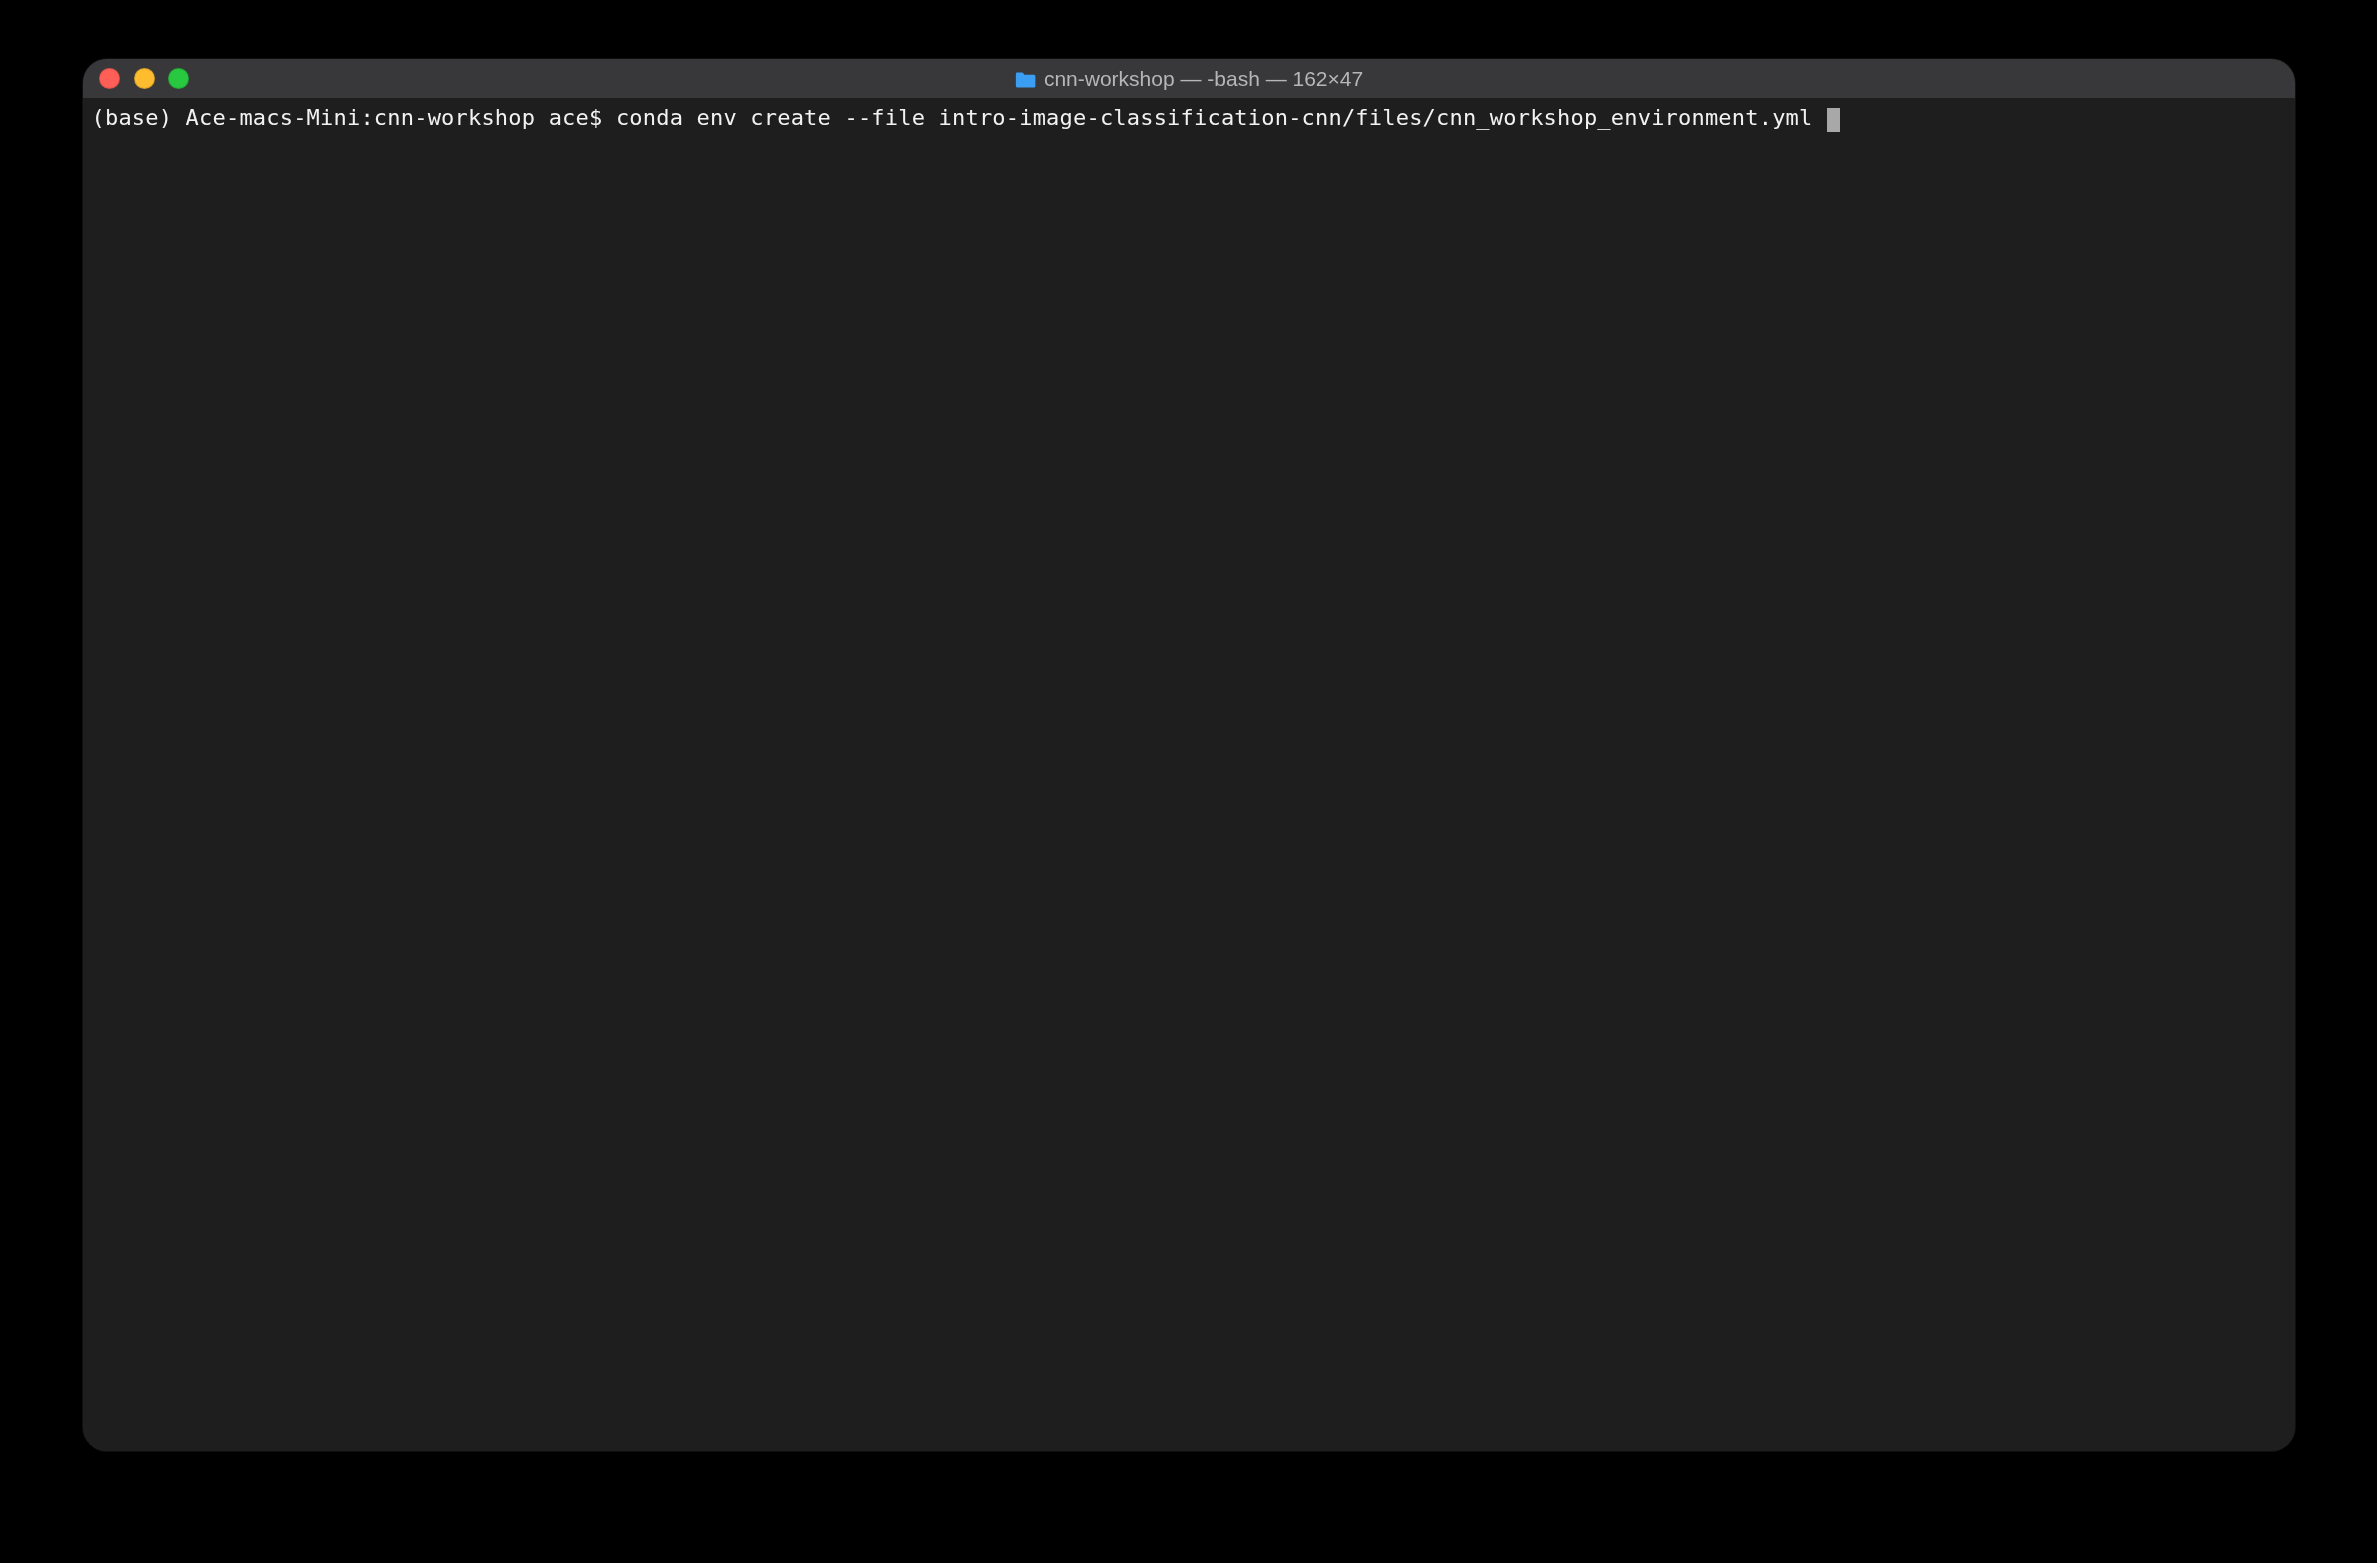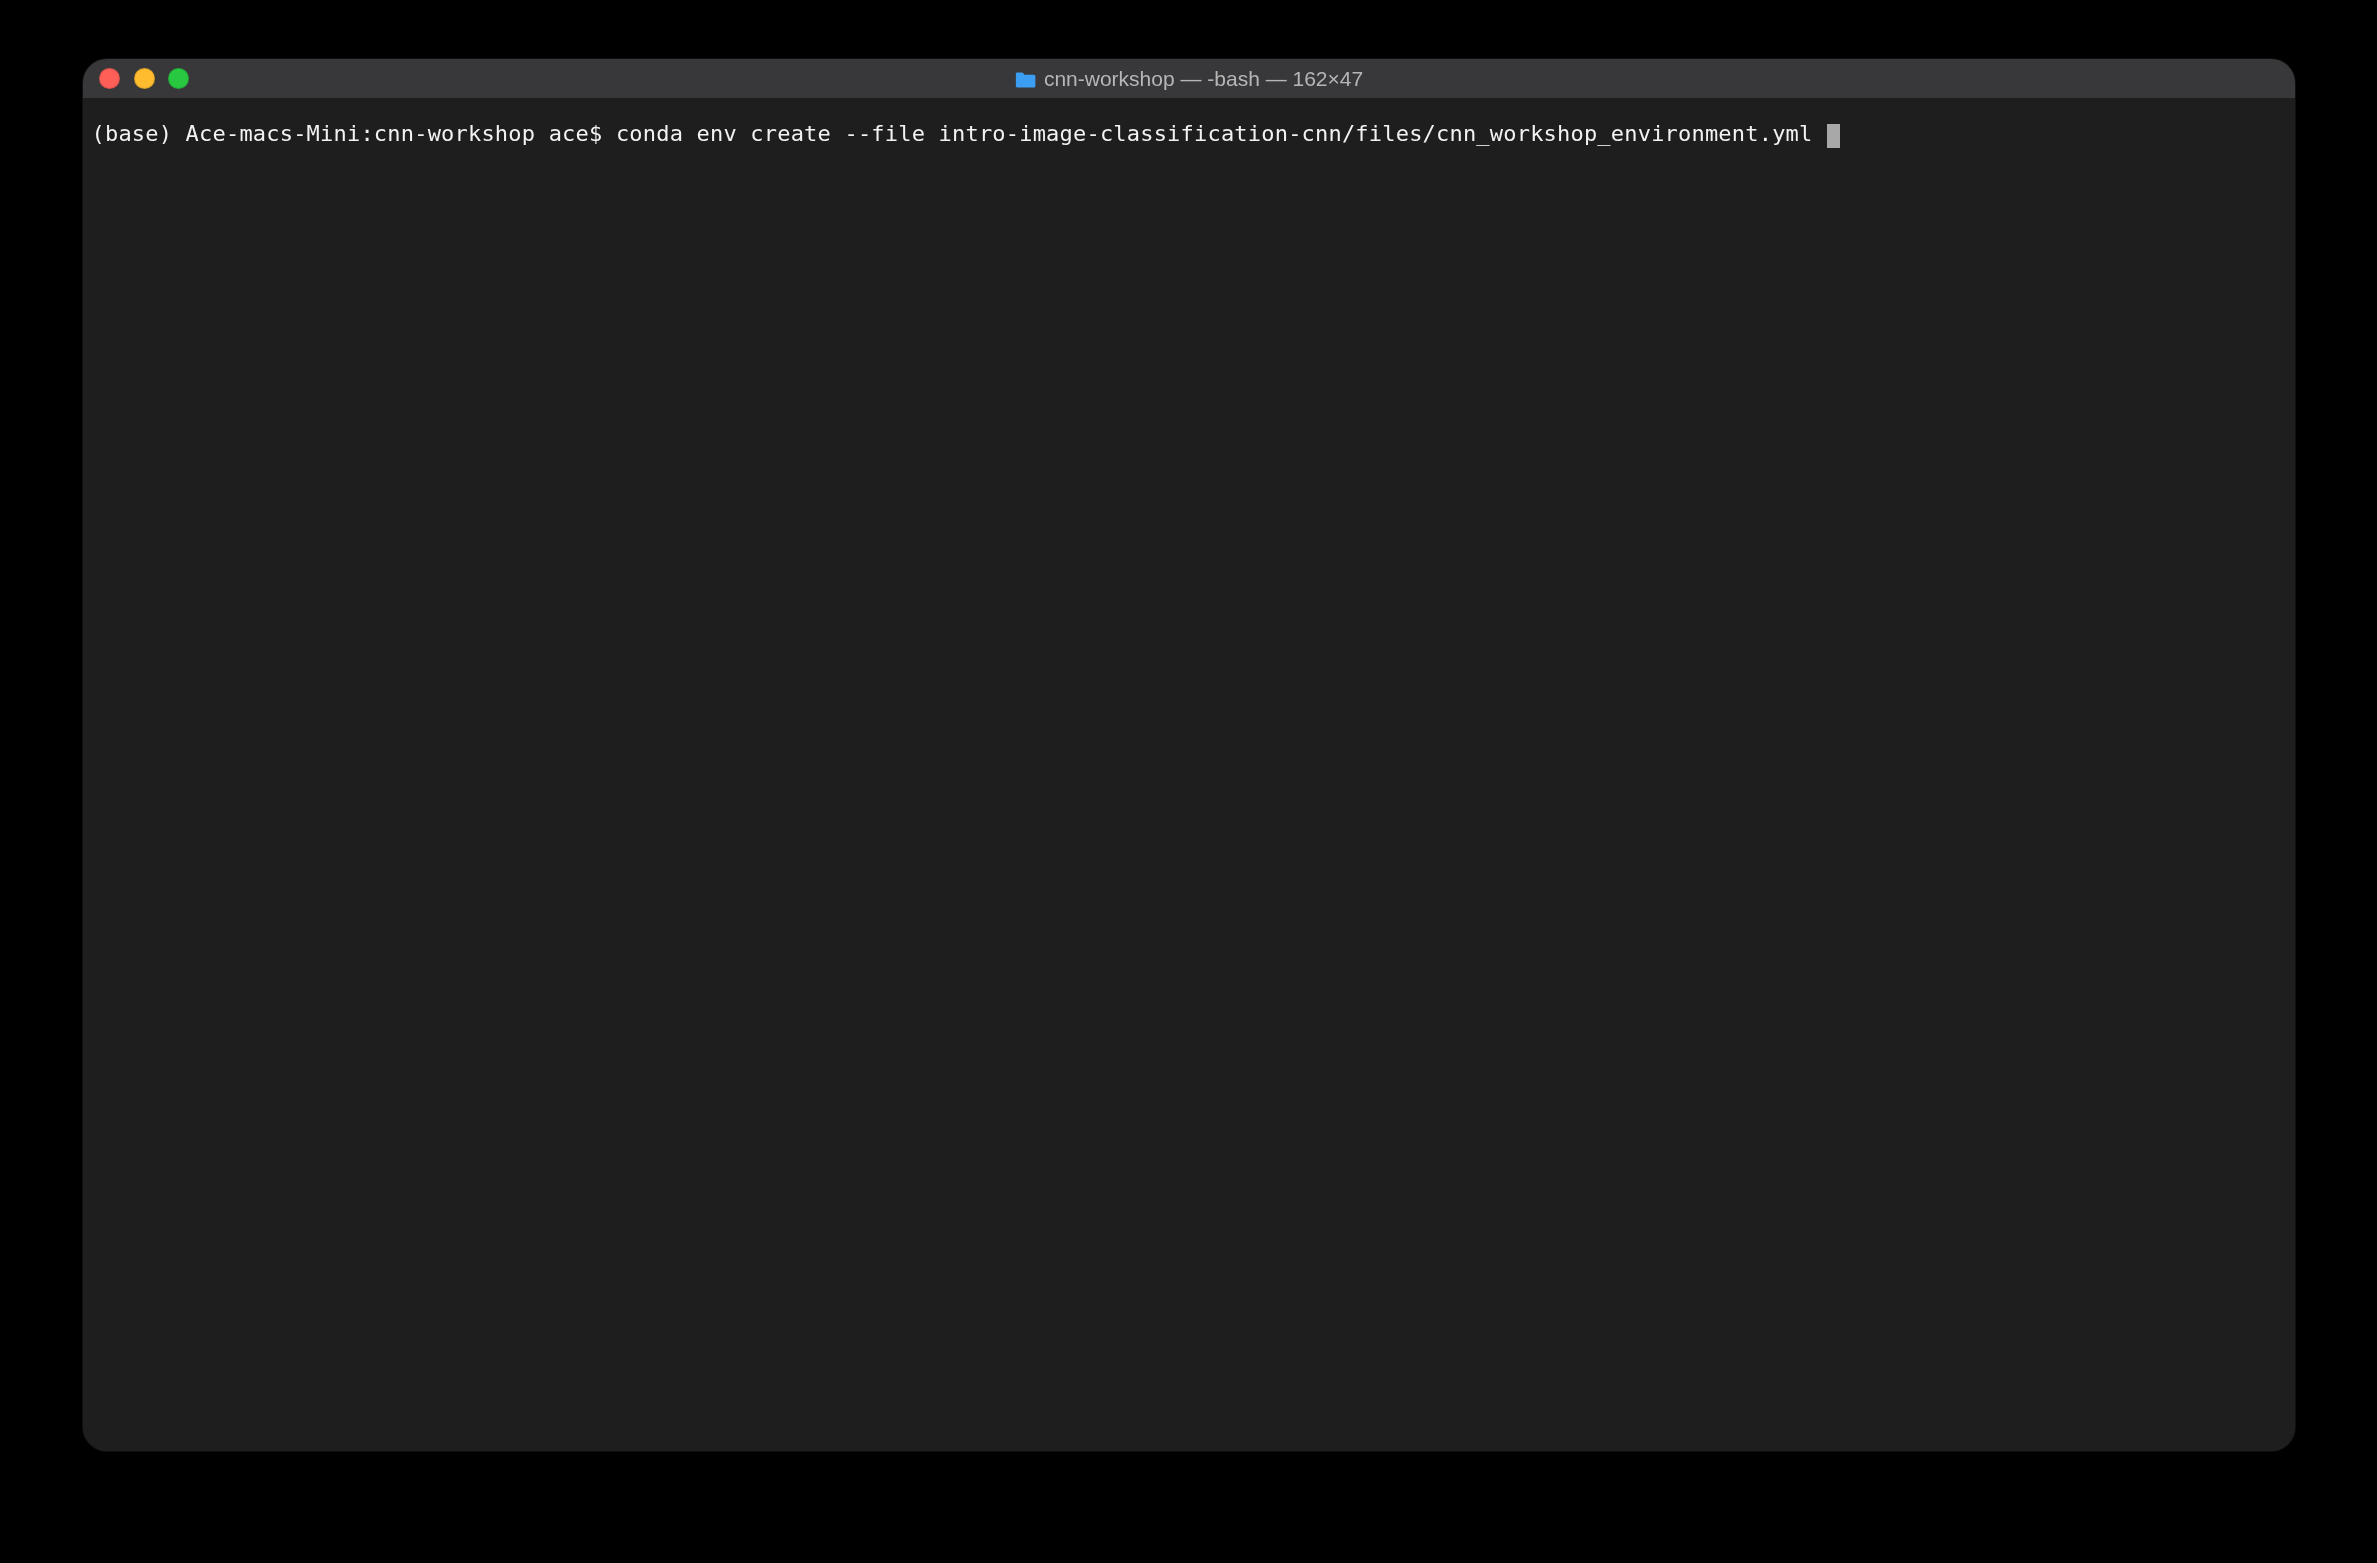--- a/index.html
+++ b/index.html
@@ -87,21 +87,21 @@
     }
     
     .folder-icon svg {
       width: 100%;
       height: 100%;
     }
     
     .terminal-body {
       flex: 1;
       background: #1e1e1e;
-      padding: 22px 9px;
+      padding: 6px 9px;
       font-family: "SF Mono", "Menlo", "Monaco", "Consolas", monospace;
       font-size: 22px;
       line-height: 1.25;
       color: #f2f2f2;
       white-space: pre;
       letter-spacing: 0.2px;
     }
     
     .terminal-line {
       display: inline;

